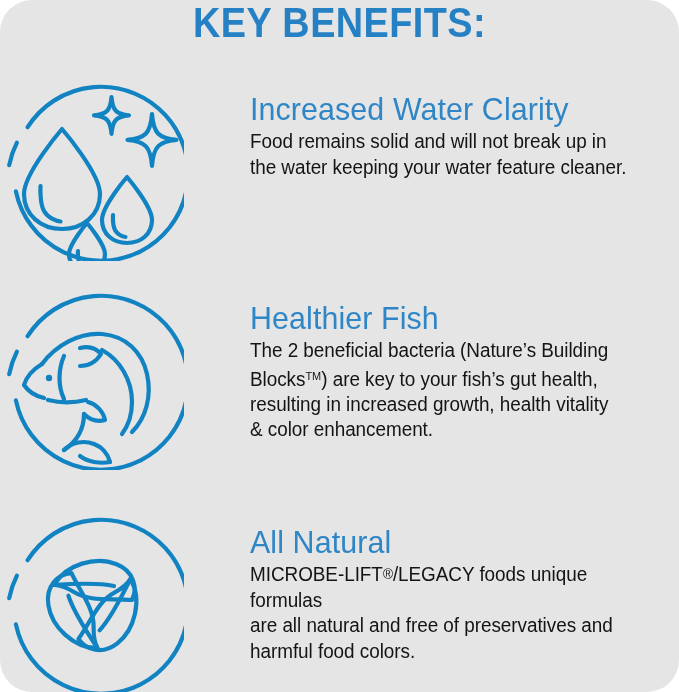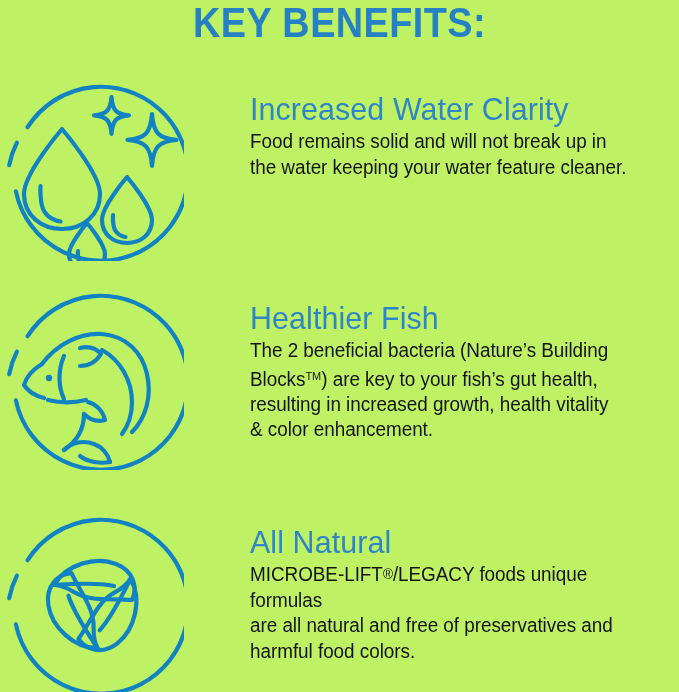--- a/index.html
+++ b/index.html
@@ -12,21 +12,22 @@
     height: 692px;
     position: relative;
     overflow: hidden;
     font-family: "Liberation Sans", sans-serif;
     -webkit-font-smoothing: antialiased;
   }
 
   #page {
     position: absolute;
     inset: 0;
-    background: #bef264;
+    background: #e5e5e5;
+    border-radius: 32px;
   }
 
   
   .page-title {
     position: absolute;
     top: -4px;
     left: 0;
     width: 679px;
     text-align: center;
     color: #2580c4;

